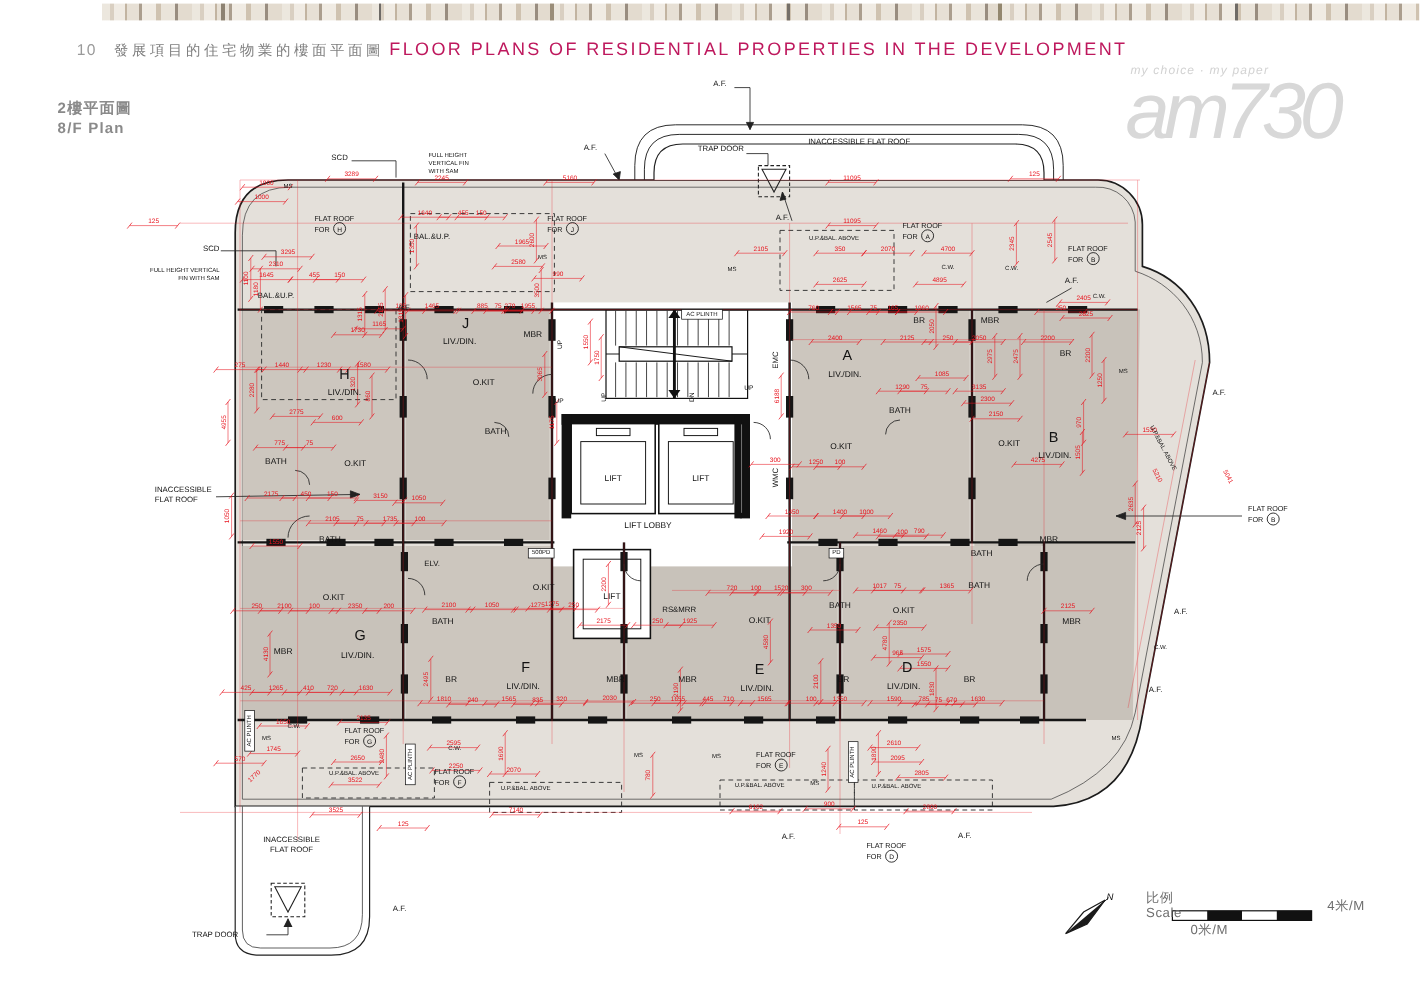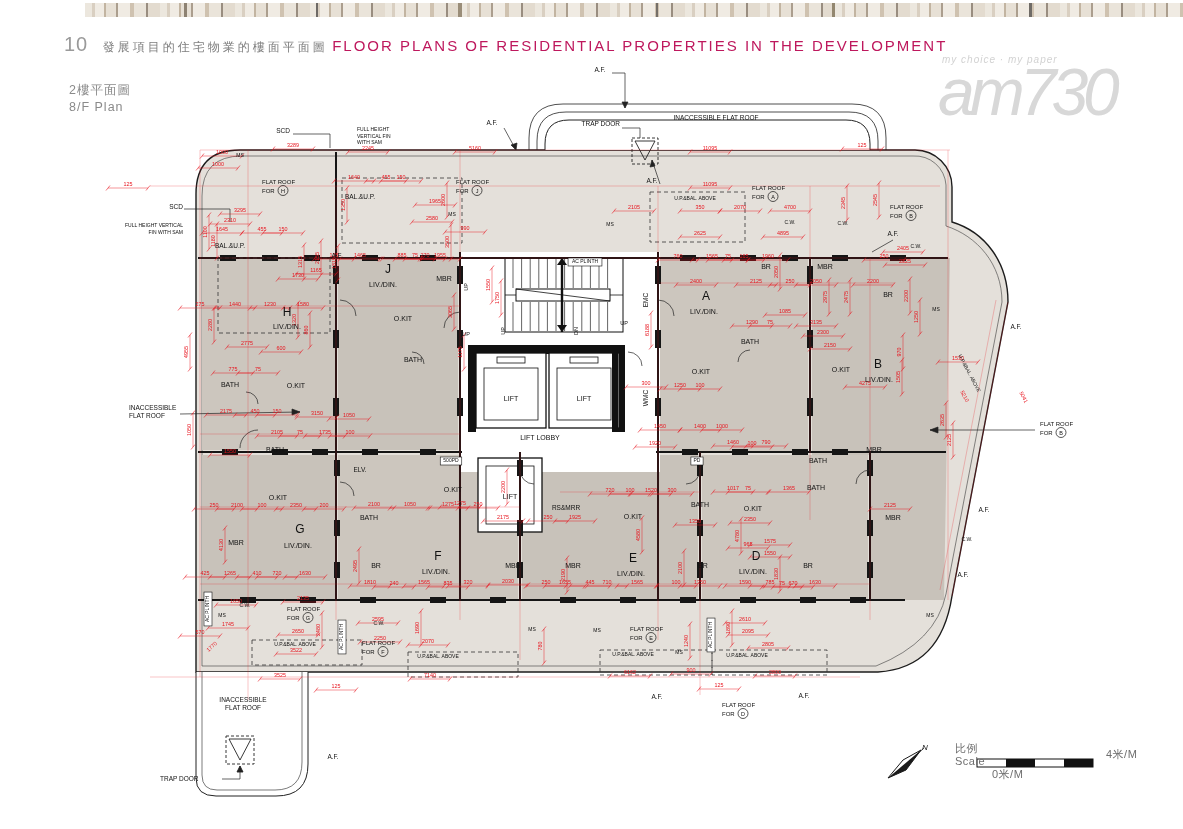--- a/index.html
+++ b/index.html
@@ -3,24 +3,24 @@
 <meta charset="utf-8">
 <style>
   html,body{margin:0;padding:0;background:#fff;}
   #page{position:relative;width:1183px;height:829px;background:#fff;overflow:hidden;
         font-family:"Liberation Sans", sans-serif;}
   #topstrip{position:absolute;left:85px;right:0;top:3px;height:14px;
     background:
       linear-gradient(90deg, transparent 0 9%, #8d8272 9% 9.3%, transparent 9.3% 21%, #6e6a66 21% 21.2%, transparent 21.2% 34%, #9a8d79 34% 34.3%, transparent 34.3% 52%, #756f68 52% 52.2%, transparent 52.2% 68%, #93876f 68% 68.3%, transparent 68.3% 86%, #6f6b66 86% 86.25%, transparent 86.25% 100%),
       repeating-linear-gradient(90deg,#ece7de 0 7px,#d9cfc1 7px 10px,#f0ebe3 10px 19px,#c2b4a1 19px 21px,#e7e0d5 21px 31px,#ab9e8e 31px 33px,#f0ebe3 33px 45px,#cfc2b0 45px 49px,#eae4da 49px 61px,#998d80 61px 63px,#e3dbcf 63px 75px);}
   .hdr{position:absolute;top:33px;left:64px;white-space:nowrap;}
-  .hdr .no{color:#9a9a9a;font-size:20px;letter-spacing:1px;}
+  .hdr .no{color:#9a9a9a;font-size:13px;letter-spacing:1px;}
   .hdr .zh{color:#7f7f7f;font-size:12px;letter-spacing:3px;margin-left:10px;text-align:right;}
   .hdr .en{color:#be185d;font-size:15px;letter-spacing:2px;}
-  .sub{position:absolute;top:82px;left:69px;color:#8a8a8a;font-size:12.5px;line-height:17px;letter-spacing:1px;}
+  .sub{position:absolute;top:82px;left:48px;color:#8a8a8a;font-size:12.5px;line-height:17px;letter-spacing:1px;font-weight:bold;}
   #logo{position:absolute;top:40px;left:938px;width:210px;color:#d8d8d8;}
   #logo .tag{font-size:10px;color:#d2d2d2;letter-spacing:1px;position:absolute;top:14px;left:4px;font-style:italic;}
   #logo .big{font-size:66px;font-weight:normal;font-style:italic;letter-spacing:-5px;line-height:60px;position:absolute;top:22px;left:0;}
   #planwrap{position:absolute;left:0;top:0;width:1183px;height:829px;}
   .scalelbl{position:absolute;color:#6e6e6e;font-size:11px;letter-spacing:.5px;margin-left:20px;}
   #pageno{position:absolute;left:0;right:0;top:793px;text-align:center;color:#777;font-size:11px;}
 </style>
 </head>
 <body>
 <div id="page">

